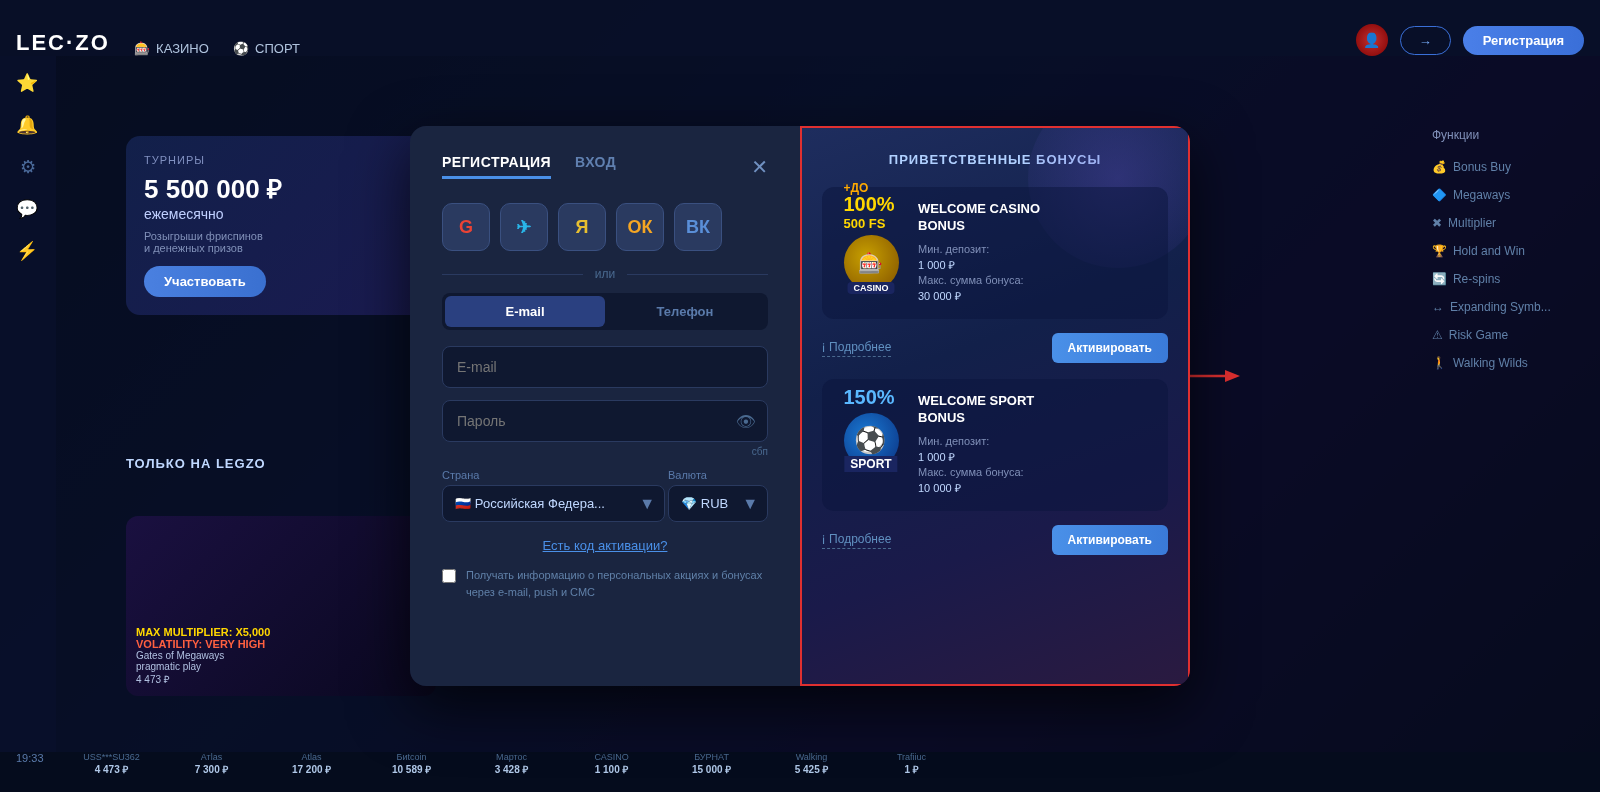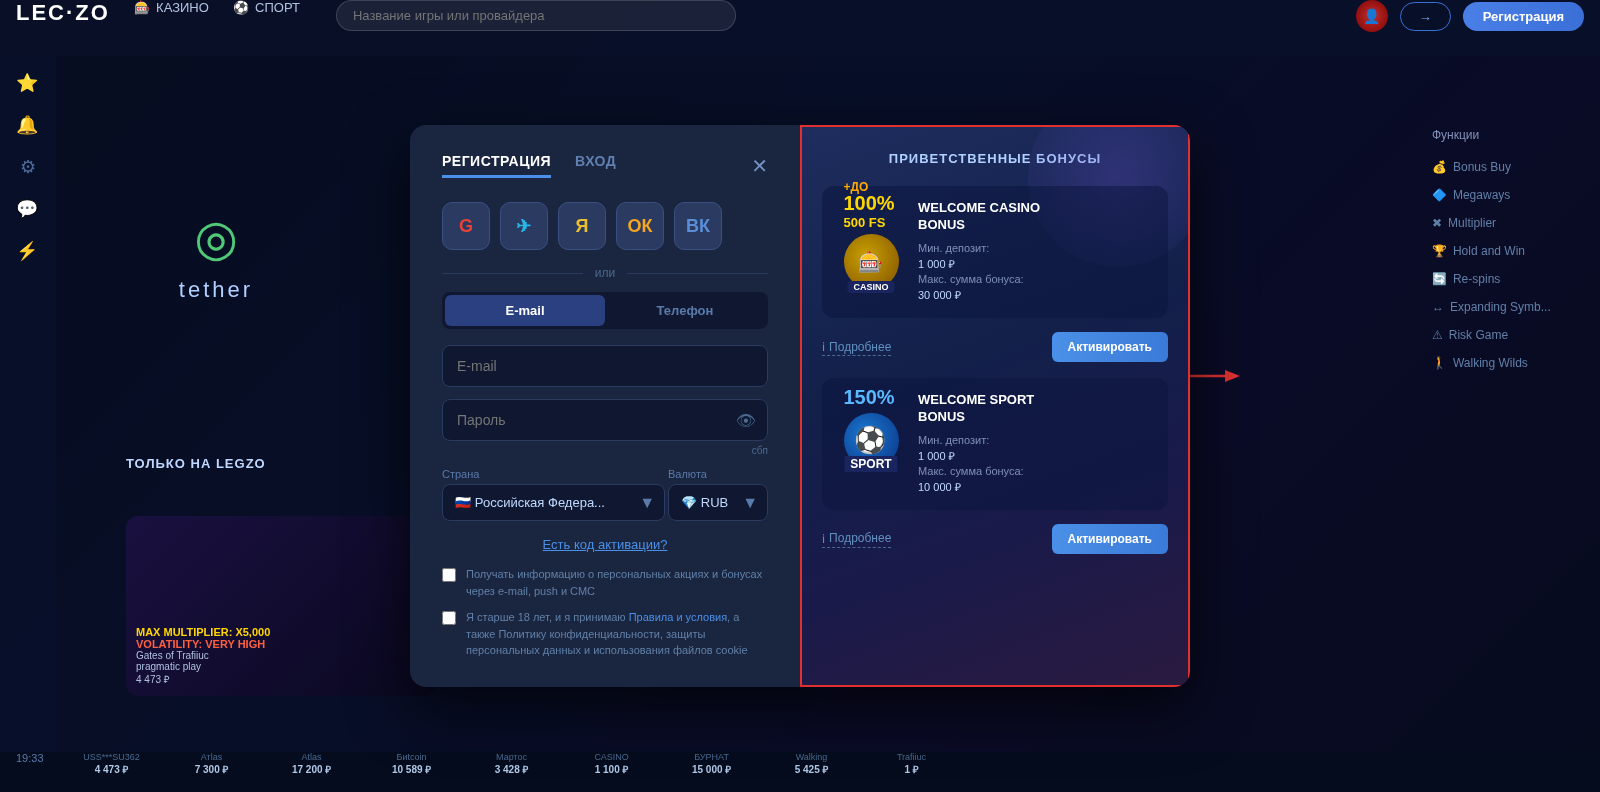--- a/index.html
+++ b/index.html
@@ -30,21 +30,21 @@
 
     
     .header {
       position: absolute;
       top: 0;
       left: 0;
       right: 0;
       height: 56px;
       background: rgba(8, 16, 40, 0.95);
       display: flex;
-      align-items: flex-start;
+      align-items: flex-end;
       padding: 0 16px;
       z-index: 10;
       gap: 16px;
     }
 
     .header-logo {
       color: #fff;
       font-size: 22px;
       font-weight: 900;
       letter-spacing: 2px;
@@ -723,48 +723,52 @@
   <nav class="header-nav">
     <div class="header-nav-item">
       <span>🎰</span>
       <span>КАЗИНО</span>
     </div>
     <div class="header-nav-item">
       <span>⚽</span>
       <span>СПОРТ</span>
     </div>
   </nav>
-  <div class="header-search">
-    <input type="text" placeholder="Название игры или провайдера" style="">
-  </div>
   <div class="header-right">
     <div style="width:32px;height:32px;background:radial-gradient(#c03030,#800000);border-radius:50%;display:flex;align-items:center;justify-content:center;color:#fff;font-size:14px;">👤</div>
     <button class="header-login-btn">→</button>
     <button class="header-register-btn">Регистрация</button>
   </div>
 </header>
 
 <aside class="sidebar">
   <span class="sidebar-icon">⭐</span>
   <span class="sidebar-icon">🔔</span>
   <span class="sidebar-icon">⚙</span>
   <span class="sidebar-icon">💬</span>
   <span class="sidebar-icon">⚡</span>
 </aside>
 
 <div class="bg-content">
 
+  <div class="tournament-bg">
+    <div class="tournament-label">ТУРНИРЫ</div>
+    <div class="tournament-amount">5 500 000 ₽</div>
+    <div class="tournament-period">ежемесячно</div>
+    <div class="tournament-desc">Розыгрыши фриспинов<br>и денежных призов</div>
+    <button class="tournament-btn">Участвовать</button>
+  </div>
 
   <div class="only-legzo">ТОЛЬКО НА LEGZO</div>
 
   <div class="game-preview">
     <div class="game-preview-info">
       <div class="game-multiplier">MAX MULTIPLIER: X5,000</div>
       <div class="game-volatility">VOLATILITY: VERY HIGH</div>
-      <div class="game-title-preview">Gates of Trafiiuc</div>
+      <div class="game-title-preview">Gates of Megaways</div>
       <div class="game-title-preview">pragmatic play</div>
       <div class="game-title-preview">4 473 ₽</div>
     </div>
   </div>
 
   <div class="tether-section">
     <div style="font-size:50px;color:#50c878;margin-bottom:10px;">◎</div>
     <div class="tether-text">tether</div>
   </div>
 
@@ -880,24 +884,20 @@
 
       
       <span class="activation-code">Есть код активации?</span>
 
       
       <div class="checkbox-group">
         <div class="checkbox-item">
           <input type="checkbox" id="promo-cb" style="">
           <label class="checkbox-label" for="promo-cb">Получать информацию о персональных акциях и бонусах через e-mail, push и СМС</label>
         </div>
-        <div class="checkbox-item">
-          <input type="checkbox" id="terms-cb" style="">
-          <label class="checkbox-label" for="terms-cb">Я старше 18 лет, и я принимаю <a href="#">Правила и условия</a>, а также Политику конфиденциальности, защиты персональных данных и использования файлов cookie</label>
-        </div>
       </div>
     </div>
 
     <div class="modal-right">
       <div class="bonuses-title">ПРИВЕТСТВЕННЫЕ БОНУСЫ</div>
 
       <div class="bonus-card">
         <div class="bonus-image">
           <div style="position:relative;">
             <div style="color:#ffd700;font-size:20px;font-weight:900;line-height:1;">

